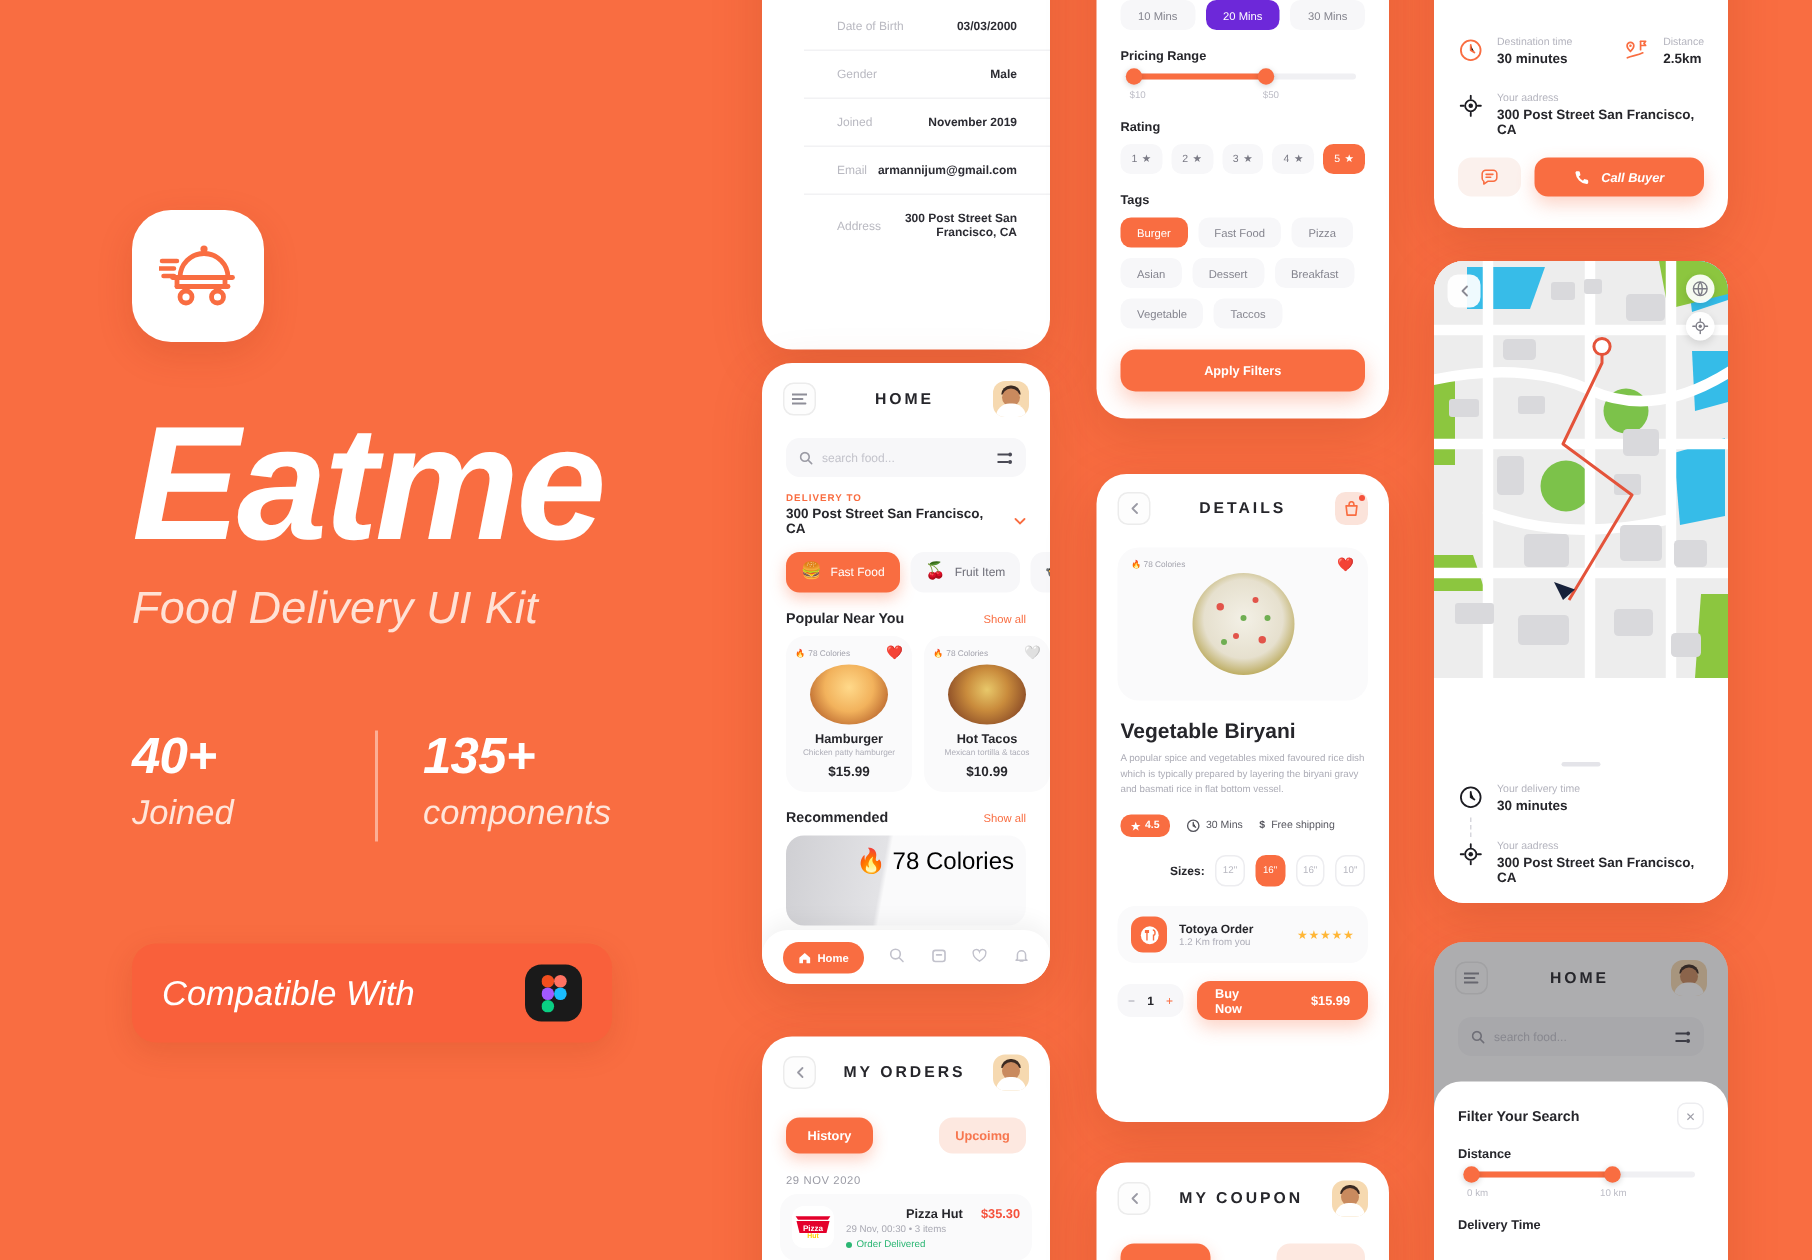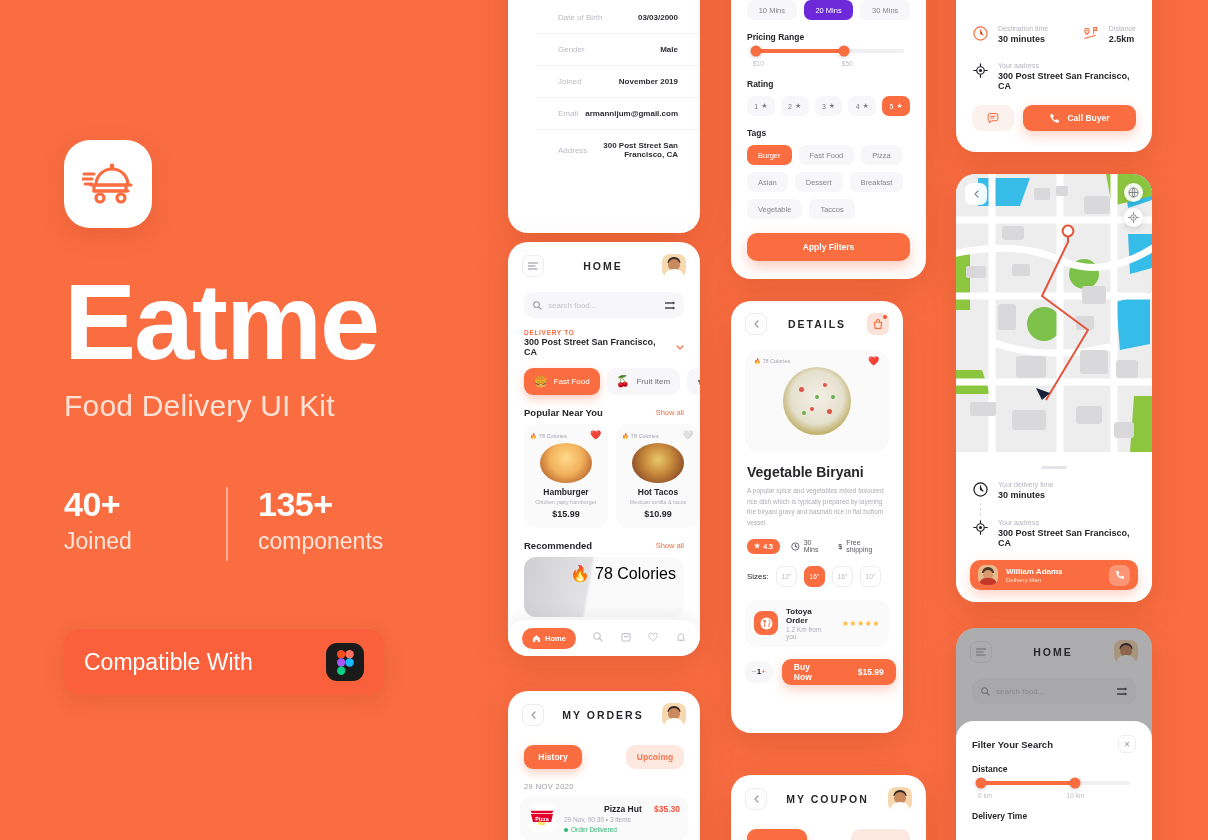--- a/index.html
+++ b/index.html
@@ -6,21 +6,21 @@
   * { box-sizing: border-box; margin: 0; padding: 0; }
   html, body { width: 1208px; height: 840px; overflow: hidden; }
   body {
     font-family: "Liberation Sans", sans-serif;
     background: #F96D41;
     position: relative;
   }
   .stage { position: absolute; inset: 0; overflow: hidden; }
 
   
-  .hero { position: absolute; left: 64px; top: 140px; width: 400px; }
+  .hero { position: absolute; left: 88px; top: 140px; width: 400px; font-style: italic; }
   .logo-tile {
     width: 88px; height: 88px; border-radius: 26px; background: #FFF;
     display: flex; align-items: center; justify-content: center;
     box-shadow: 0 8px 24px rgba(150,40,10,.16);
   }
   .logo-tile svg { display: block; }
   .brand {
     margin-top: 44px; font-size: 108px; line-height: .92; color: #FFFFFF;
     font-weight: 700; letter-spacing: -2px;
   }
@@ -169,21 +169,21 @@
   
   .hero-food { margin: 9px 14px 0 14px; height: 102px; border-radius: 14px; background: #FAFAFB;
     position: relative; display: flex; align-items: center; justify-content: center; }
   .dtitle { margin: 12px 16px 0 16px; font-size: 14px; font-weight: 700; color: #26262B; }
   .ddesc { margin: 6px 16px 0 16px; font-size: 6.5px; line-height: 1.65; color: #ACACB6; }
   .dmeta { display: flex; align-items: center; gap: 11px; margin: 10px 16px 0 16px; }
   .badge-rate { background: #F96D41; color: #FFF; border-radius: 7px; height: 15px; padding: 0 7px;
     display: flex; align-items: center; gap: 3px; font-size: 7px; font-weight: 700; }
   .dm { display: flex; align-items: center; gap: 4px; font-size: 7px; color: #57575F; }
   .sizes { display: flex; align-items: center; gap: 7px; margin: 12px 16px 0 16px; }
-  .szlabel { font-size: 8px; font-weight: 400; color: #26262B; }
+  .szlabel { font-size: 8px; font-weight: 700; color: #26262B; margin-left: 33px; }
   .sz { width: 21px; height: 21px; border-radius: 7px; border: 1px solid #EDEDF0; display: flex;
     align-items: center; justify-content: center; font-size: 6.5px; color: #B7B7C0; }
   .sz.on { background: #F96D41; border-color: #F96D41; color: #FFF; }
   .vendor { display: flex; align-items: center; gap: 8px; margin: 13px 14px 0 14px;
     background: #FAFAFB; border-radius: 12px; padding: 7px 9px; }
   .vlogo { width: 24px; height: 24px; border-radius: 8px; background: #F96D41; color: #FFF;
     display: flex; align-items: center; justify-content: center; flex: none; }
   .vname { font-size: 8px; font-weight: 700; color: #26262B; }
   .vdist { font-size: 6.5px; color: #AEAEB8; margin-top: 1px; }
   .stars { margin-left: auto; font-size: 8px; color: #FFB636; letter-spacing: .5px; }
@@ -193,21 +193,21 @@
   .buybtn { flex: 1; height: 26px; border-radius: 9px; background: #F96D41; color: #FFF;
     display: flex; align-items: center; justify-content: space-between; padding: 0 12px;
     font-size: 8.5px; font-weight: 700; box-shadow: 0 5px 12px rgba(249,109,65,.3); gap: 46px; }
 
   
   .dinfo { padding: 25px 16px 0 16px; }
   .dline { display: flex; align-items: flex-start; gap: 9px; }
   .dico { width: 17px; height: 17px; flex: none; display: flex; align-items: center; justify-content: center; }
   .dk { font-size: 7px; color: #B4B4BE; }
   .dv { font-size: 9px; font-weight: 700; color: #26262B; margin-top: 2px; }
-  .dactions { display: flex; gap: 9px; padding: 14px 16px 0 16px; }
+  .dactions { display: flex; gap: 9px; padding: 14px 16px 0 16px; font-style: italic; }
   .chatbtn { width: 42px; height: 26px; border-radius: 9px; background: #FBF1ED;
     display: flex; align-items: center; justify-content: center; }
   .callbtn { flex: 1; height: 26px; border-radius: 9px; background: #F96D41; color: #FFF;
     display: flex; align-items: center; justify-content: center; gap: 7px;
     font-size: 8.5px; font-weight: 600; box-shadow: 0 5px 12px rgba(249,109,65,.3); }
 
   
   .mapbox { position: absolute; left: 0; right: 0; top: 0; height: 278px; background: #EDEDED; overflow: hidden; }
   .sheet { position: absolute; left: 0; right: 0; bottom: 0; background: #FFF;
     border-radius: 18px 18px 20px 20px; padding-bottom: 12px; }
@@ -537,21 +537,21 @@
         <div class="tg">Dessert</div>
         <div class="tg">Breakfast</div>
         <div class="tg">Vegetable</div>
         <div class="tg">Taccos</div>
       </div>
 
       <div class="applybtn">Apply Filters</div>
     </div>
   </div>
 
-  <div class="card" style="left:731px; top:301px; width:172px; height:432px;">
+  <div class="card" style="left:731px; top:316px; width:195px; height:432px;">
     <div class="scr">
       <div class="mhead">
         <div class="sqbtn">
           <svg width="5" height="8" viewBox="0 0 5 8">
               <path d="M4 1L1 4l3 3" stroke="#9A9AA4" stroke-width="1.2" fill="none" stroke-linecap="round" stroke-linejoin="round"></path>
             </svg>
         </div>
         <div class="mtitle">DETAILS</div>
         <div style="width:22px;height:22px;border-radius:7px;background:#FBE3DA;display:flex;align-items:center;justify-content:center;position:relative;">
           <svg width="10" height="11" viewBox="0 0 10 11">
@@ -815,36 +815,20 @@
                   <circle cx="8" cy="8" r="1.6" fill="#1C1C22"></circle>
                   <path d="M8 .8v2.2M8 13v2.2M.8 8h2.2M13 8h2.2" stroke="#1C1C22" stroke-width="1.3" stroke-linecap="round"></path>
                 </svg>
             </div>
             <div>
               <div class="dk">Your aadress</div>
               <div class="dv">300 Post Street San Francisco, CA</div>
             </div>
           </div>
         </div>
-        <div class="courier">
-          <div class="cav">
-              <div class="h"></div>
-              <div class="f"></div>
-              <div class="b"></div>
-            </div>
-          <div>
-            <div class="cname">William Adams</div>
-            <div class="crole">Delivery Man</div>
-          </div>
-          <div class="cphone">
-            <svg width="10" height="10" viewBox="0 0 12 12">
-                <path d="M1.4 2.4c0-.6.5-1.1 1.1-1.1h1.2c.4 0 .8.3.9.7l.4 1.6c.1.4 0 .8-.4 1l-.8.5a7.4 7.4 0 003.1 3.1l.5-.8c.2-.3.6-.5 1-.4l1.6.4c.4.1.7.5.7.9v1.2c0 .6-.5 1.1-1.1 1.1A9.2 9.2 0 011.4 2.4z" fill="#fff"></path>
-              </svg>
-          </div>
-        </div>
       </div>
     </div>
   </div>
 
   <div class="card" style="left:956px; top:628px; width:196px; height:300px;">
     <div class="scr">
       <div class="mhead">
         <div class="sqbtn">
           <svg width="10" height="8" viewBox="0 0 10 8">
               <path d="M0 1h10M0 4h7M0 7h9" stroke="#8E8E98" stroke-width="1.2" stroke-linecap="round"></path>

